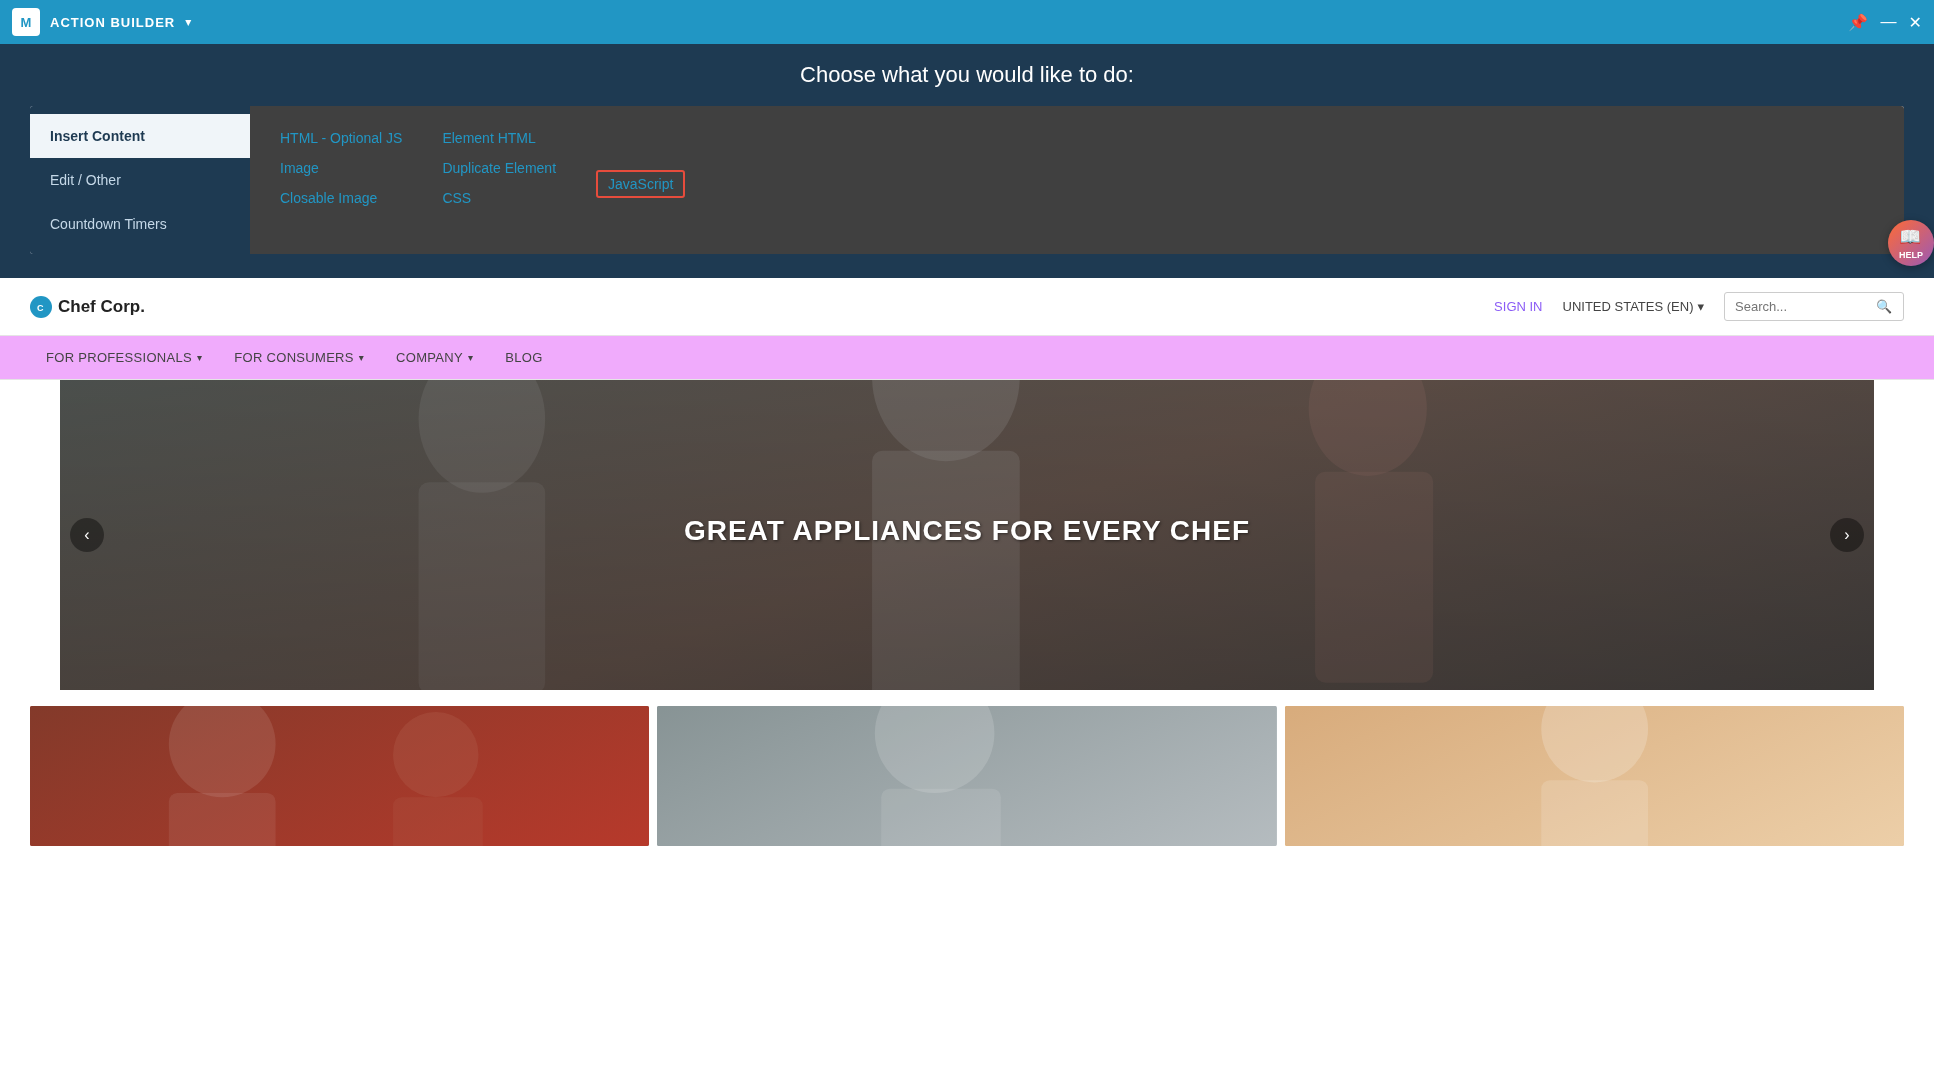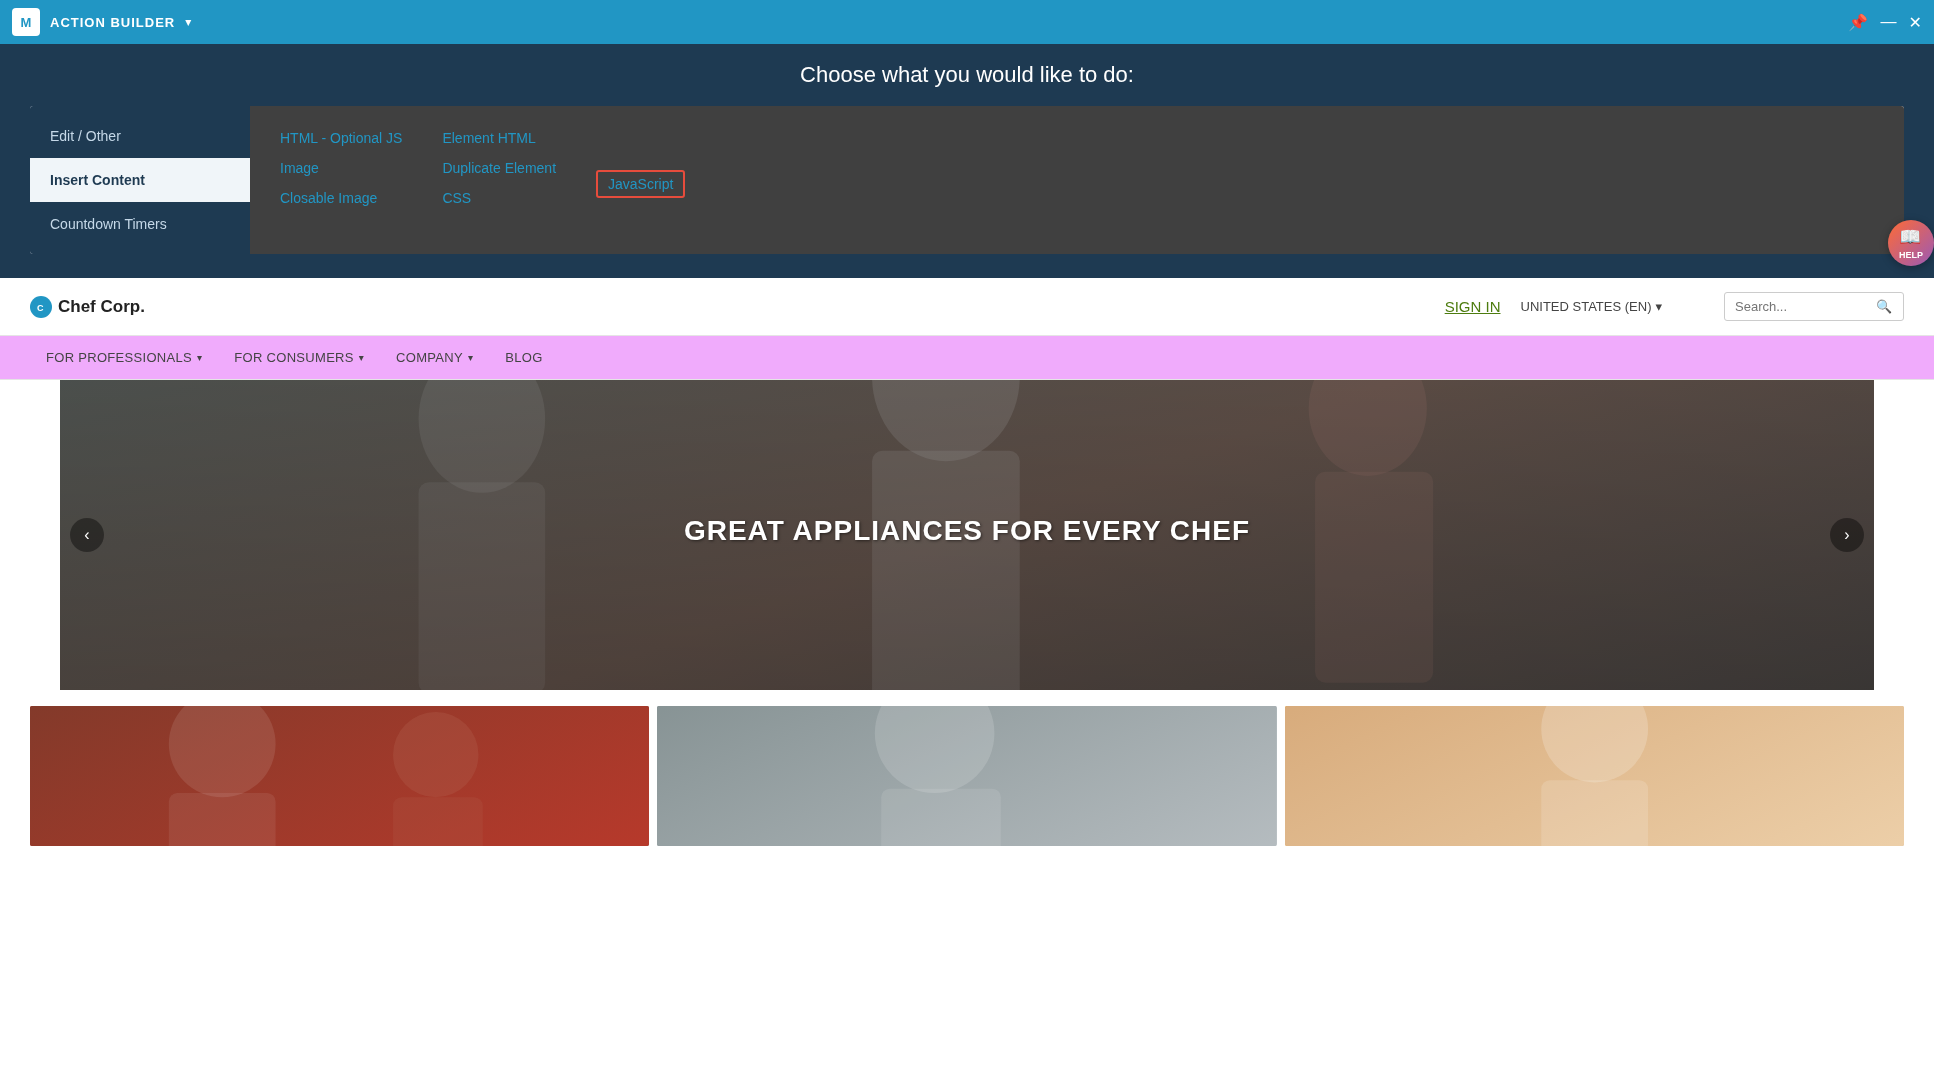--- a/index.html
+++ b/index.html
@@ -138,32 +138,32 @@
     .site-logo-icon {
       width: 22px; height: 22px;
       background: #2196c4;
       border-radius: 50%;
       display: flex; align-items: center; justify-content: center;
       color: #fff; font-size: 11px;
     }
     .site-header-right {
       display: flex; align-items: center; gap: 20px;
     }
-    .site-sign-in { font-size: 15px; color: #4d7c0f; cursor: pointer; text-decoration: underline; }
+    .site-sign-in { font-size: 13px; color: #8b5cf6; cursor: pointer; }
     .site-locale {
       display: flex; align-items: center; gap: 4px;
       font-size: 13px; color: #444; cursor: pointer;
     }
     .site-search {
       border: 1px solid #ccc;
       border-radius: 3px;
       padding: 6px 10px;
       font-size: 13px;
       width: 180px;
-      display: flex; align-items: center; gap: 6px; margin-left: 42px;
+      display: flex; align-items: center; gap: 6px;
     }
     .site-search input {
       border: none; outline: none; font-size: 13px; width: 100%; color: #999;
     }
 
     
     .site-nav {
       background: #f0abfc;
       border-bottom: 1px solid #e5e5e5;
       padding: 0 30px;
@@ -261,22 +261,22 @@
     <span>—</span>
     <span>✕</span>
   </div>
 </div>
 
 <div class="action-panel">
   <div class="panel-title">Choose what you would like to do:</div>
   <div class="panel-content">
 
     <div class="panel-sidebar">
+      <div class="panel-sidebar-item active">Insert Content</div>
       <div class="panel-sidebar-item">Edit / Other</div>
-      <div class="panel-sidebar-item active">Insert Content</div>
       <div class="panel-sidebar-item">Countdown Timers</div>
     </div>
 
     <div class="panel-main">
       <div class="panel-column">
         <a class="panel-link">HTML - Optional JS</a>
         <a class="panel-link">Image</a>
         <a class="panel-link">Closable Image</a>
       </div>
       <div class="panel-column">

